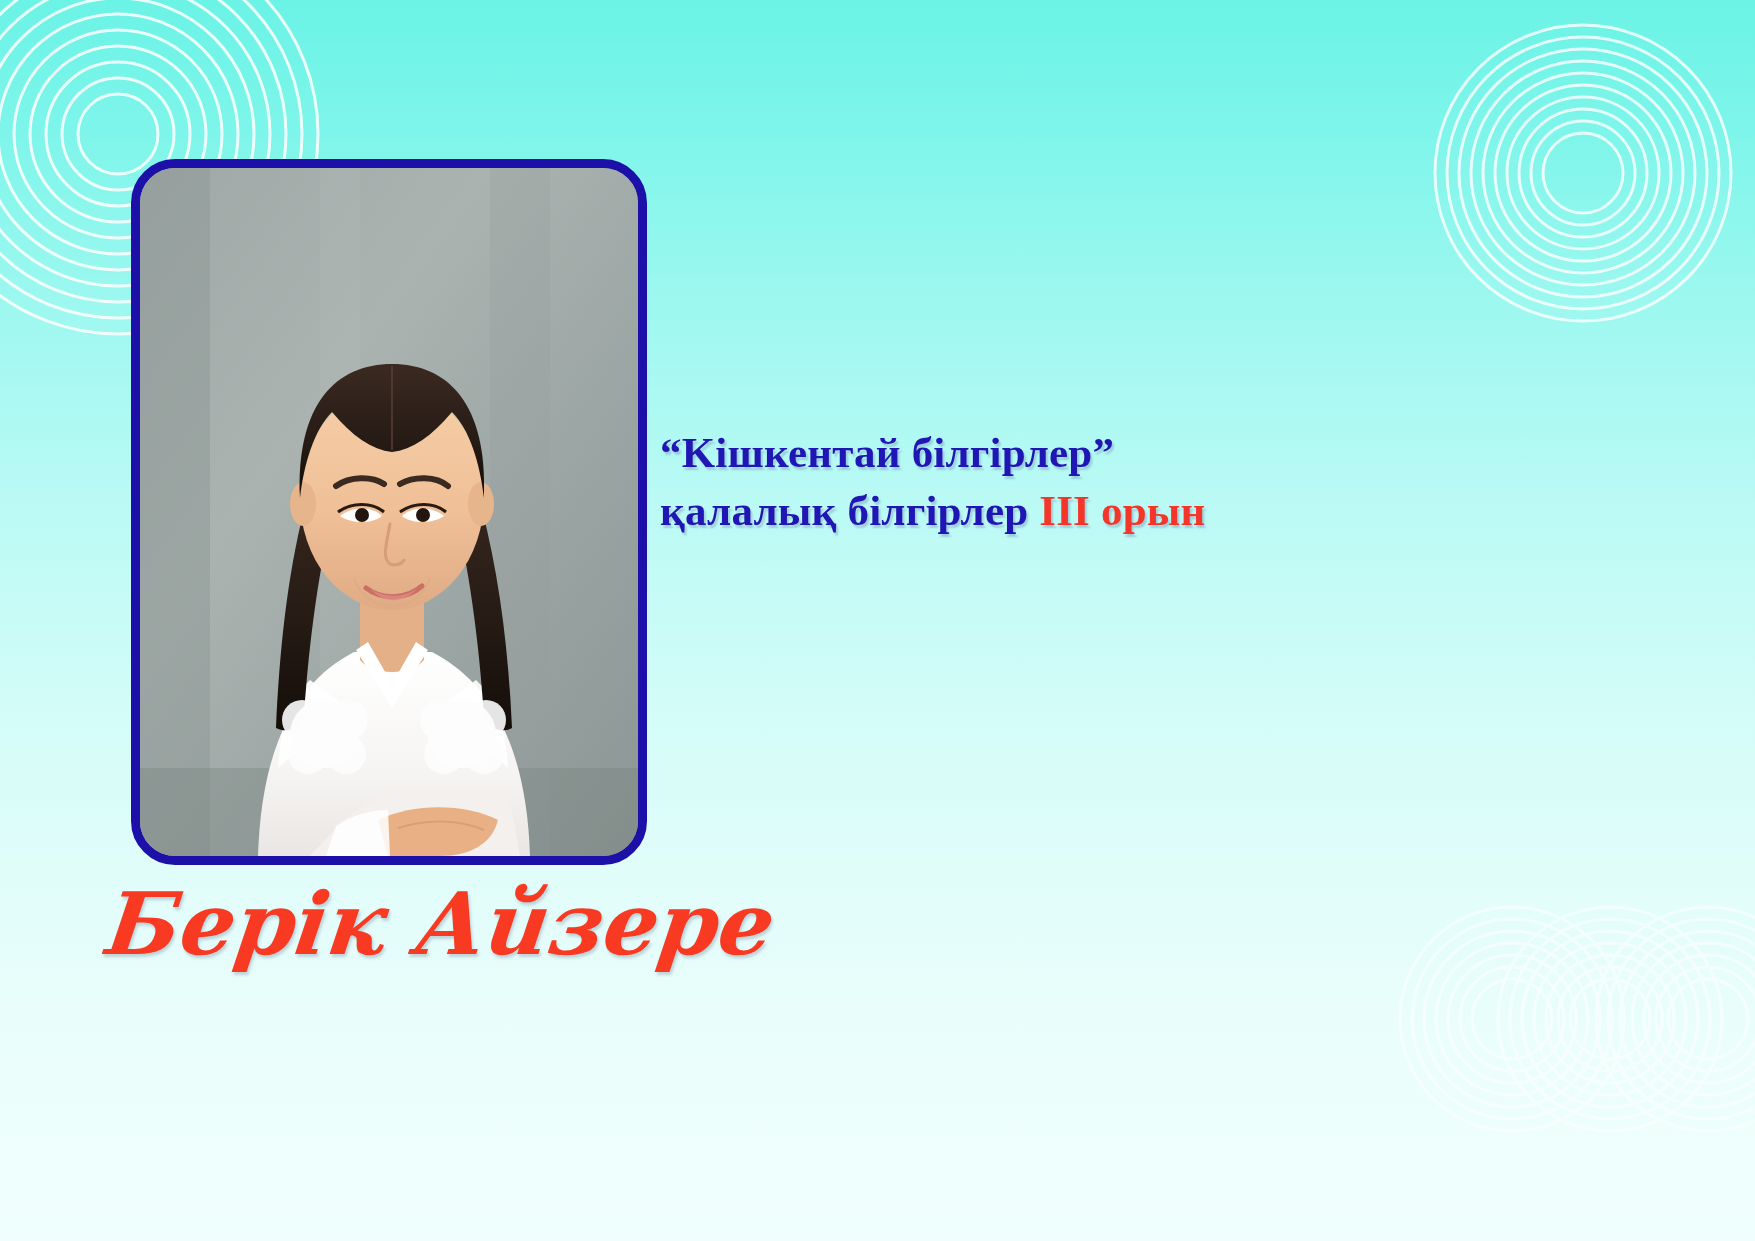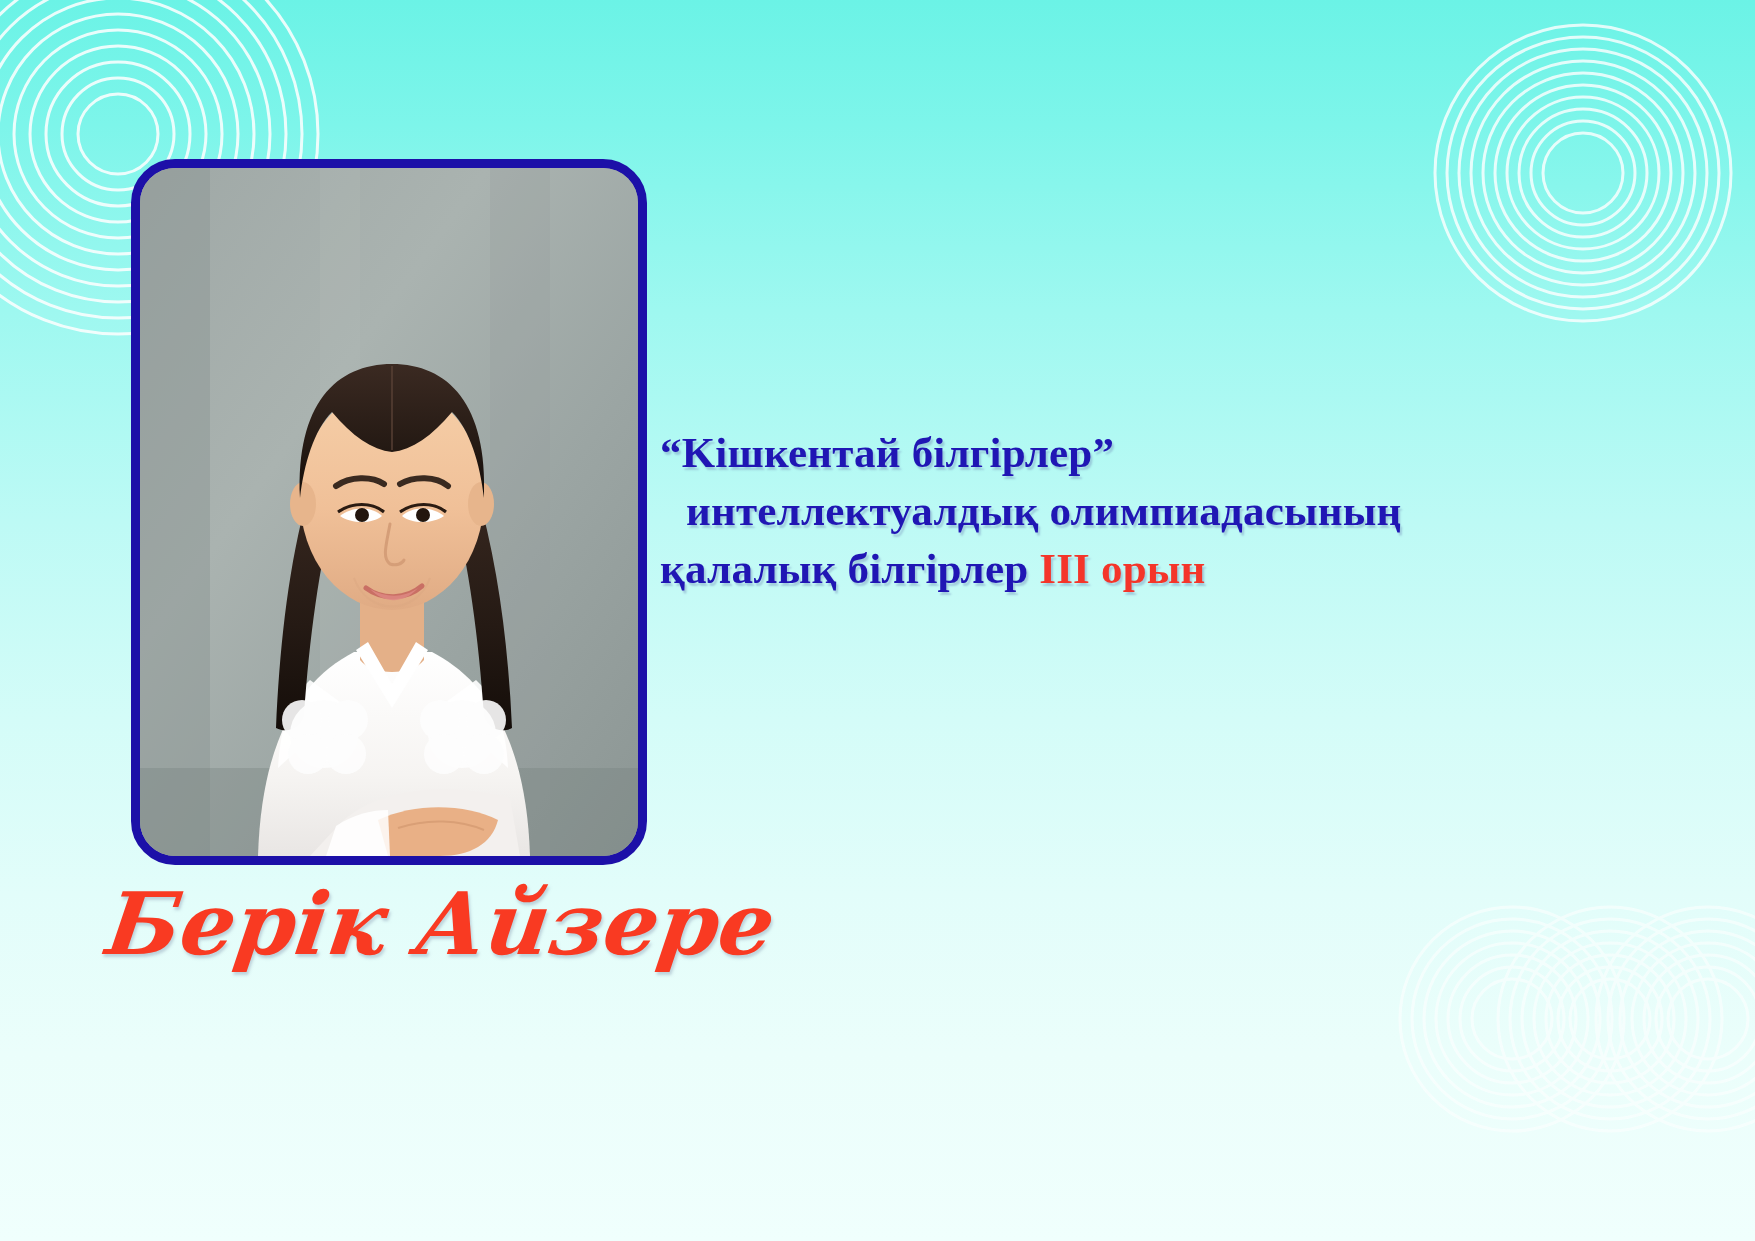--- a/index.html
+++ b/index.html
@@ -250,19 +250,18 @@
 
       <path d="M196 660 C 230 622, 300 612, 370 630 L 380 688 L 170 688 Z" fill="#f3f0ee"></path>
       <path d="M238 652 C 276 634, 326 636, 358 652 C 352 676, 330 688, 300 688 L 248 688 Z" fill="#e9b086"></path>
       <path d="M258 660 C 288 650, 320 652, 344 662" stroke="#d99f76" stroke-width="2" fill="none"></path>
       <path d="M196 658 C 214 646, 232 642, 248 642 L 250 688 L 186 688 Z" fill="#ffffff" opacity="0.85"></path>
     </svg>
   </div>
 
   <div id="award-text">
     <div class="award-line" id="award-line-1">“Kішкентай білгірлер”</div>
-    <div class="award-line" id="award-line-2">интеллектуалдық олимпиадасының</div>
     <div class="award-line" id="award-line-3"><span>қалалық білгірлер </span><span class="place-highlight">III орын</span></div>
   </div>
 
   <div id="signature">Берік Айзере</div>
 
 </div>
 
 </body></html>

